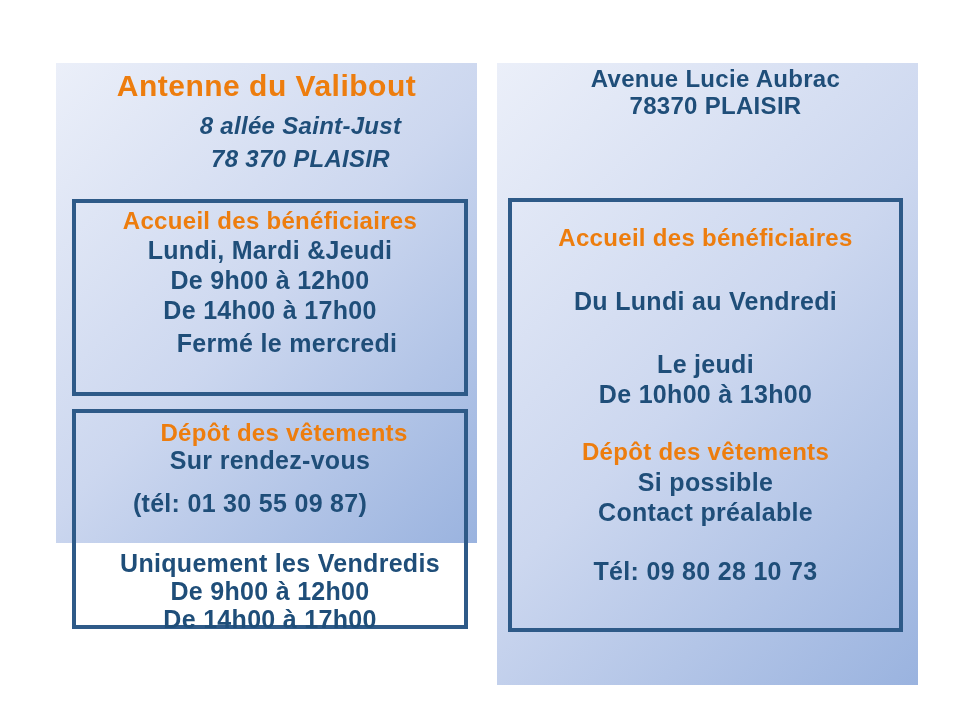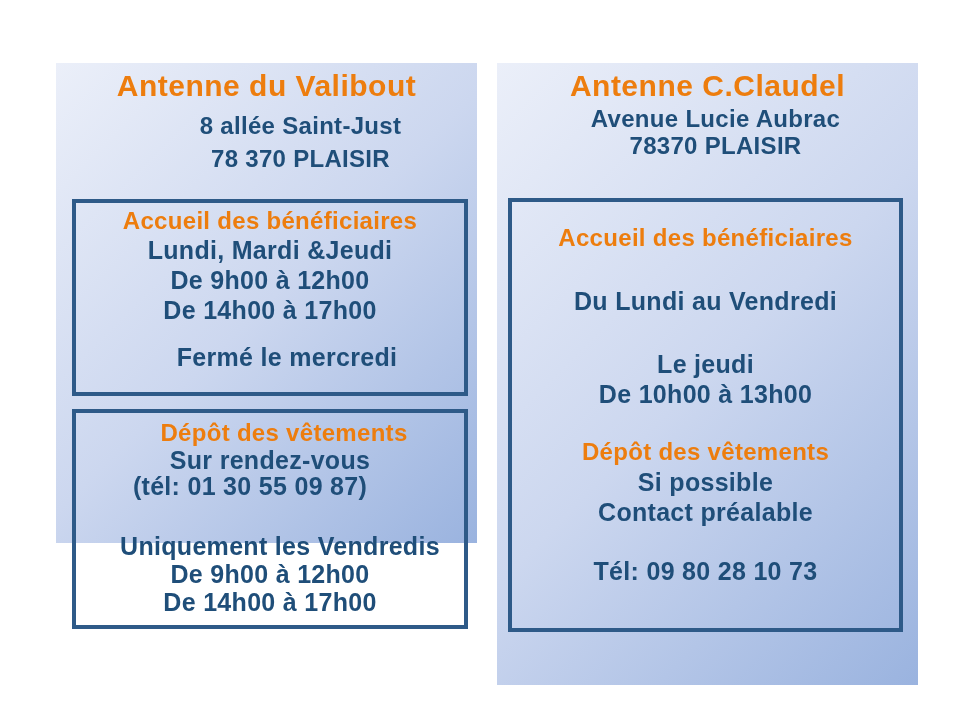--- a/index.html
+++ b/index.html
@@ -36,20 +36,21 @@
   .address {
     text-align: center;
     color: #1f4e79;
     font-size: 24px;
     letter-spacing: 0.3px;
   }
   .panel-left .address {
     margin-top: 6px;
     line-height: 33px;
     transform: translateX(34px);
+    font-style: italic;
   }
   .panel-right .address {
     margin-top: 2px;
     line-height: 27px;
     transform: translateX(8px);
   }
 
   .info-box {
     position: absolute;
     box-sizing: border-box;
@@ -79,26 +80,26 @@
   .heading {
     font-size: 24px;
     line-height: 28px;
     letter-spacing: 0.3px;
     color: #ed7d0e;
     white-space: nowrap;
   }
 
   
   .box-accueil-left .heading { margin-top: 4px; }
-  .l-note { margin-top: 17px; transform: translateX(17px); }
+  .l-note { margin-top: 3px; transform: translateX(17px); }
 
   
   .box-depot-left .heading { margin-top: 6px; transform: translateX(14px); }
   .l-appt  { line-height: 26px; }
-  .l-phone { line-height: 26px; transform: translateX(-20px); }
+  .l-phone { line-height: 26px; transform: translateX(-20px); margin-top: 17px; }
   .l-days  { margin-top: 33px; line-height: 28px; transform: translateX(10px); }
   .l-h1, .l-h2 { line-height: 28px; }
 
   
   .box-right .heading-accueil { margin-top: 22px; }
   .r-weekdays { margin-top: 34px; }
   .r-thursday { margin-top: 33px; }
   .heading-depot { margin-top: 28px; line-height: 30px; }
   .r-phone { margin-top: 29px; }
 </style>
@@ -126,21 +127,20 @@
       <div class="heading">Dépôt des vêtements</div>
       <div class="line l-appt">Sur rendez-vous</div>
       <div class="line l-phone">(tél: 01 30 55 09 87)</div>
       <div class="line l-days">Uniquement les Vendredis</div>
       <div class="line l-h1">De 9h00 à 12h00</div>
       <div class="line l-h2">De 14h00 à 17h00</div>
     </div>
   </div>
 
   <div class="panel panel-right">
-    <div class="panel-title">Antenne C.Claudel</div>
     <div class="address">
       <div>Avenue Lucie Aubrac</div>
       <div>78370 PLAISIR</div>
     </div>
 
     <div class="info-box box-right">
       <div class="heading heading-accueil">Accueil des bénéficiaires</div>
       <div class="line r-weekdays">Du Lundi au Vendredi</div>
       <div class="line r-thursday">Le jeudi</div>
       <div class="line">De 10h00 à 13h00</div>

